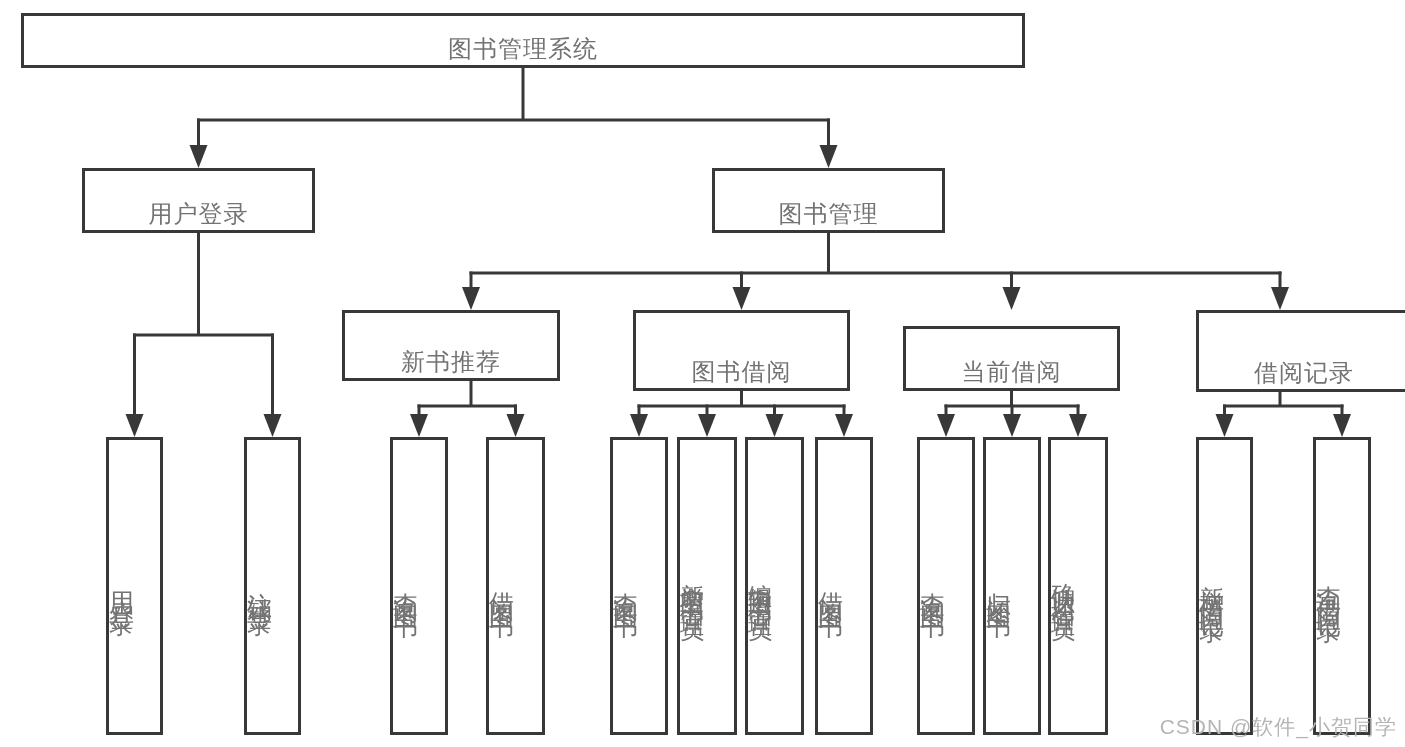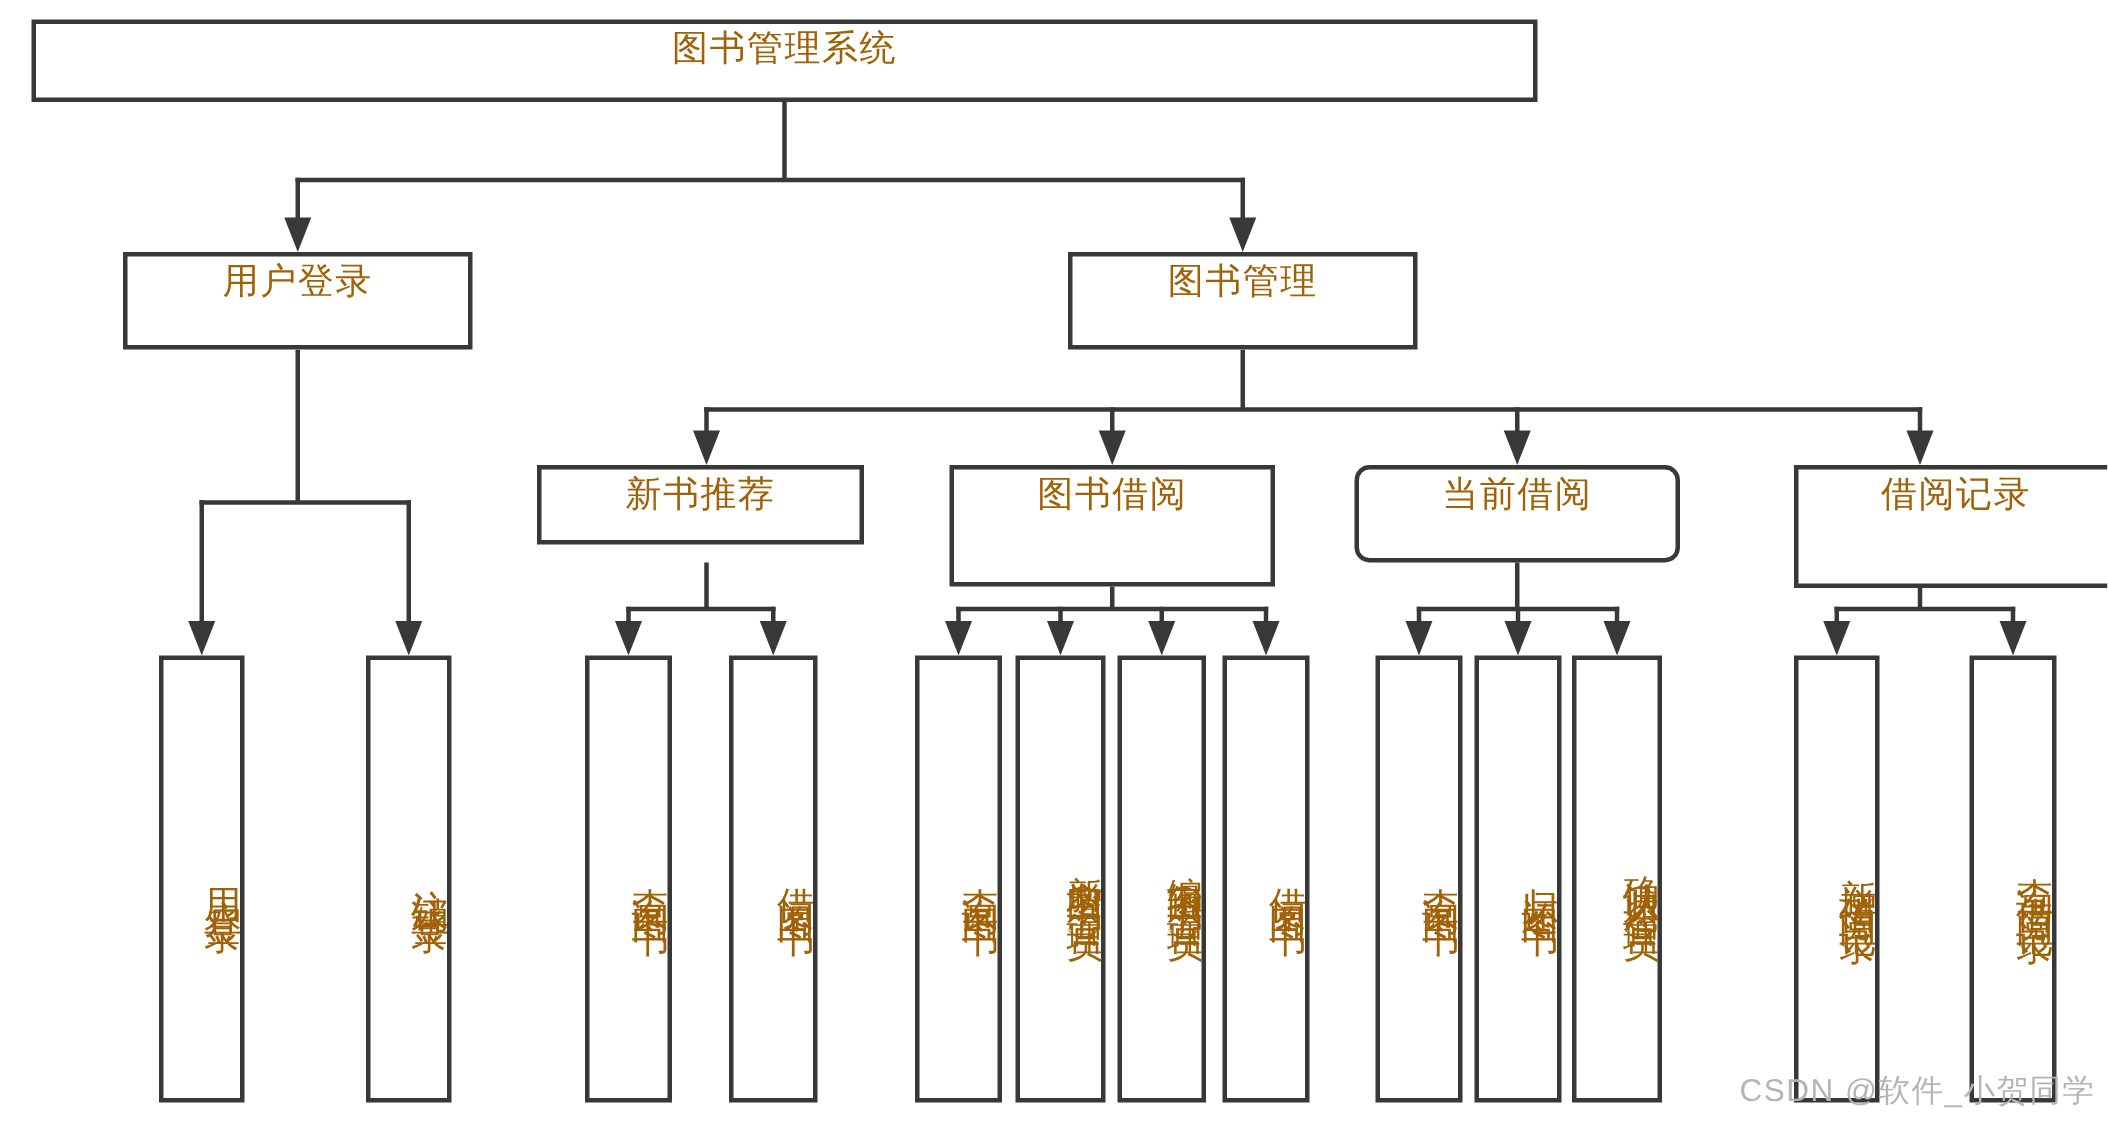--- a/index.html
+++ b/index.html
@@ -17,23 +17,23 @@
     width: 1405px; height: 747px;
     z-index: 0;
   }
   #connectors line { stroke: #383838; stroke-width: 3; }
   #connectors polygon { fill: #383838; }
   .box {
     position: absolute;
     box-sizing: border-box;
     background: #ffffff;
     border: 3px solid #383838;
-    color: #a16207;
+    color: #737373;
     display: flex;
-    align-items: flex-start;
+    align-items: flex-end;
     justify-content: center;
     z-index: 1;
     text-align: center;
   }
   .h-box { font-size: 24px; letter-spacing: 1px; }
   .v-box {
     writing-mode: vertical-rl;
     text-orientation: upright;
     font-size: 25px;
     letter-spacing: 7px;
@@ -136,27 +136,27 @@
     <span>图书管理系统</span>
   </div>
 
   <div class="box h-box" style="left:82px; top:168px; width:233px; height:65px;">
     <span>用户登录</span>
   </div>
   <div class="box h-box" style="left:712px; top:168px; width:233px; height:65px;">
     <span>图书管理</span>
   </div>
 
-  <div class="box h-box" style="left:358px; top:310px; width:218px; height:53px;font-family:Liberation Mono, monospace;">
+  <div class="box h-box" style="left:342px; top:310px; width:218px; height:71px;font-family:Liberation Mono, monospace;">
     <span>新书推荐</span>
   </div>
   <div class="box h-box" style="left:633px; top:310px; width:217px; height:81px;">
     <span>图书借阅</span>
   </div>
-  <div class="box h-box" style="left:903px; top:310px; width:217px; height:65px;border-radius:10px;">
+  <div class="box h-box" style="left:903px; top:326px; width:217px; height:65px;">
     <span>当前借阅</span>
   </div>
   <div class="box h-box" style="left:1196px; top:310px; width:216px; height:82px;">
     <span>借阅记录</span>
   </div>
 
   <div class="box v-box" style="left:106px; top:437px; width:57px; height:298px;">
     <span>用户登录</span>
   </div>
   <div class="box v-box" style="left:244px; top:437px; width:57px; height:298px;">

